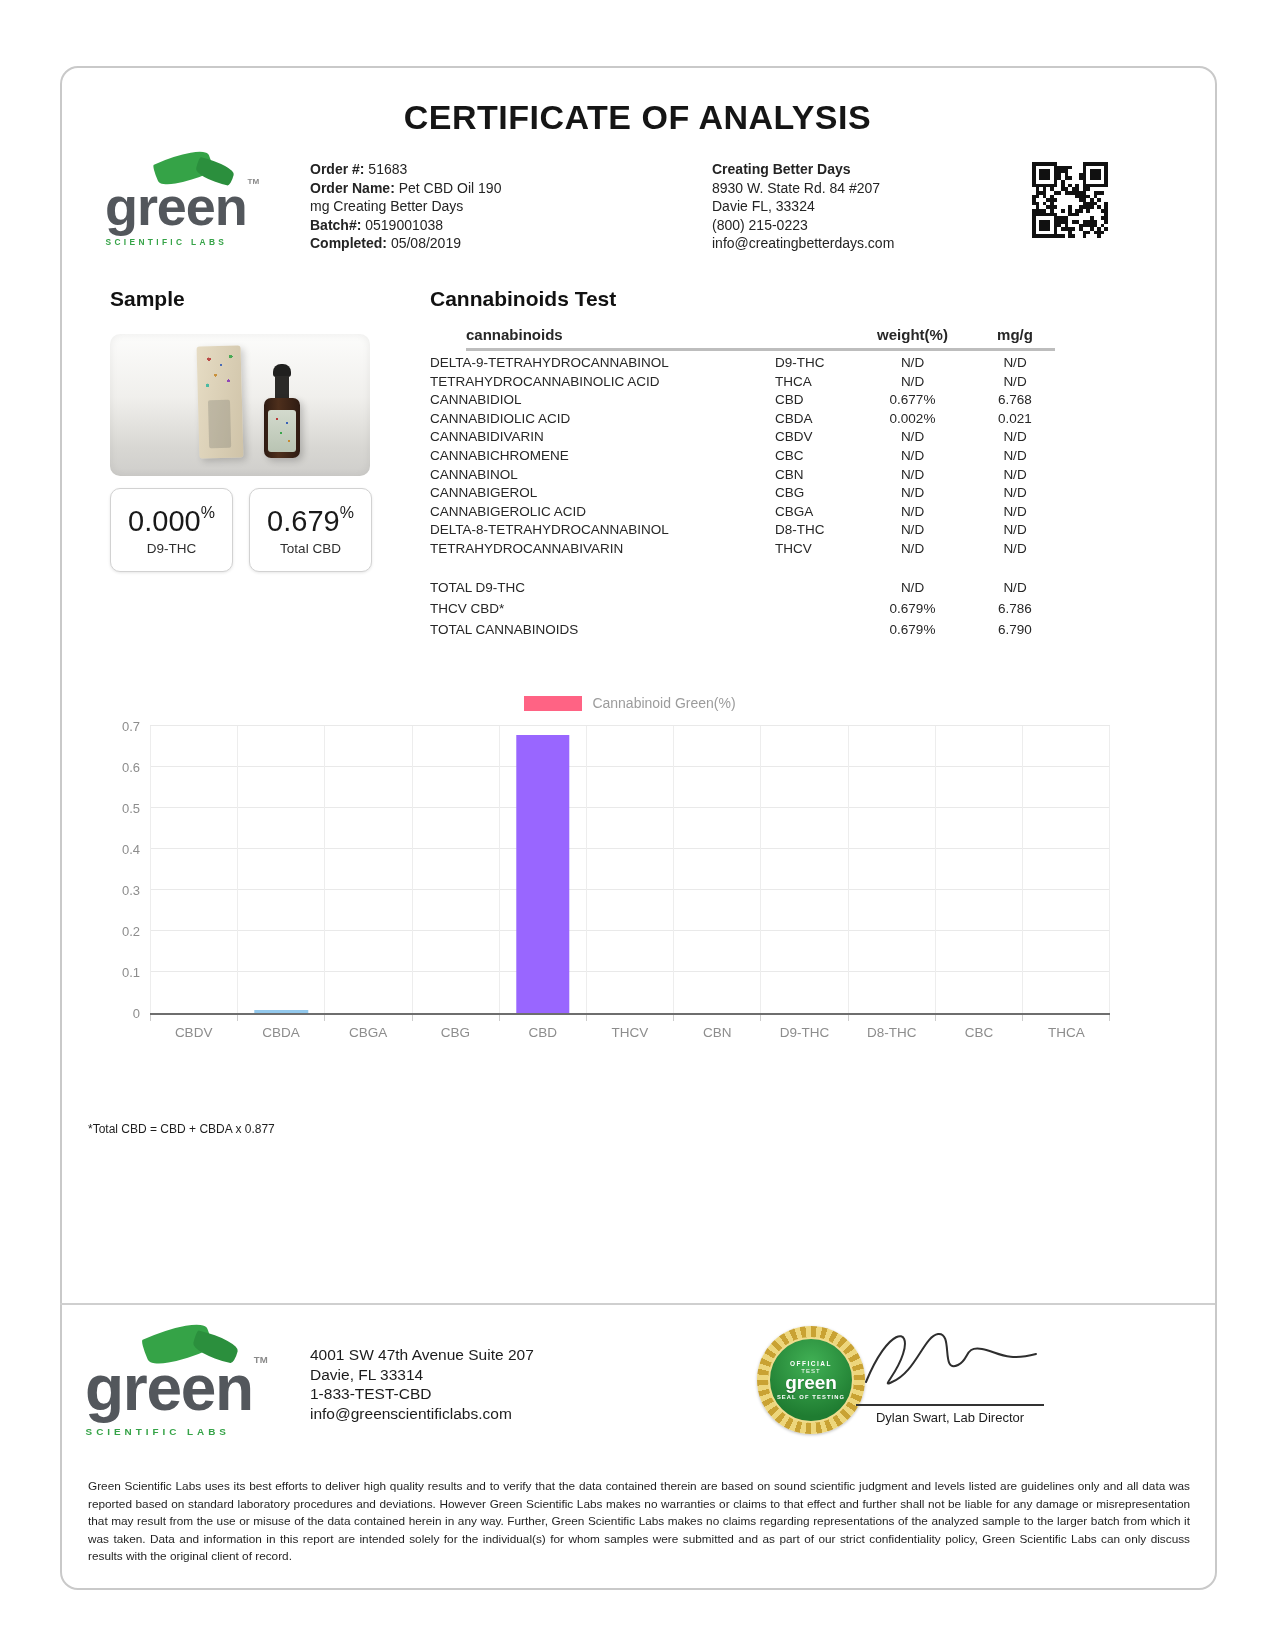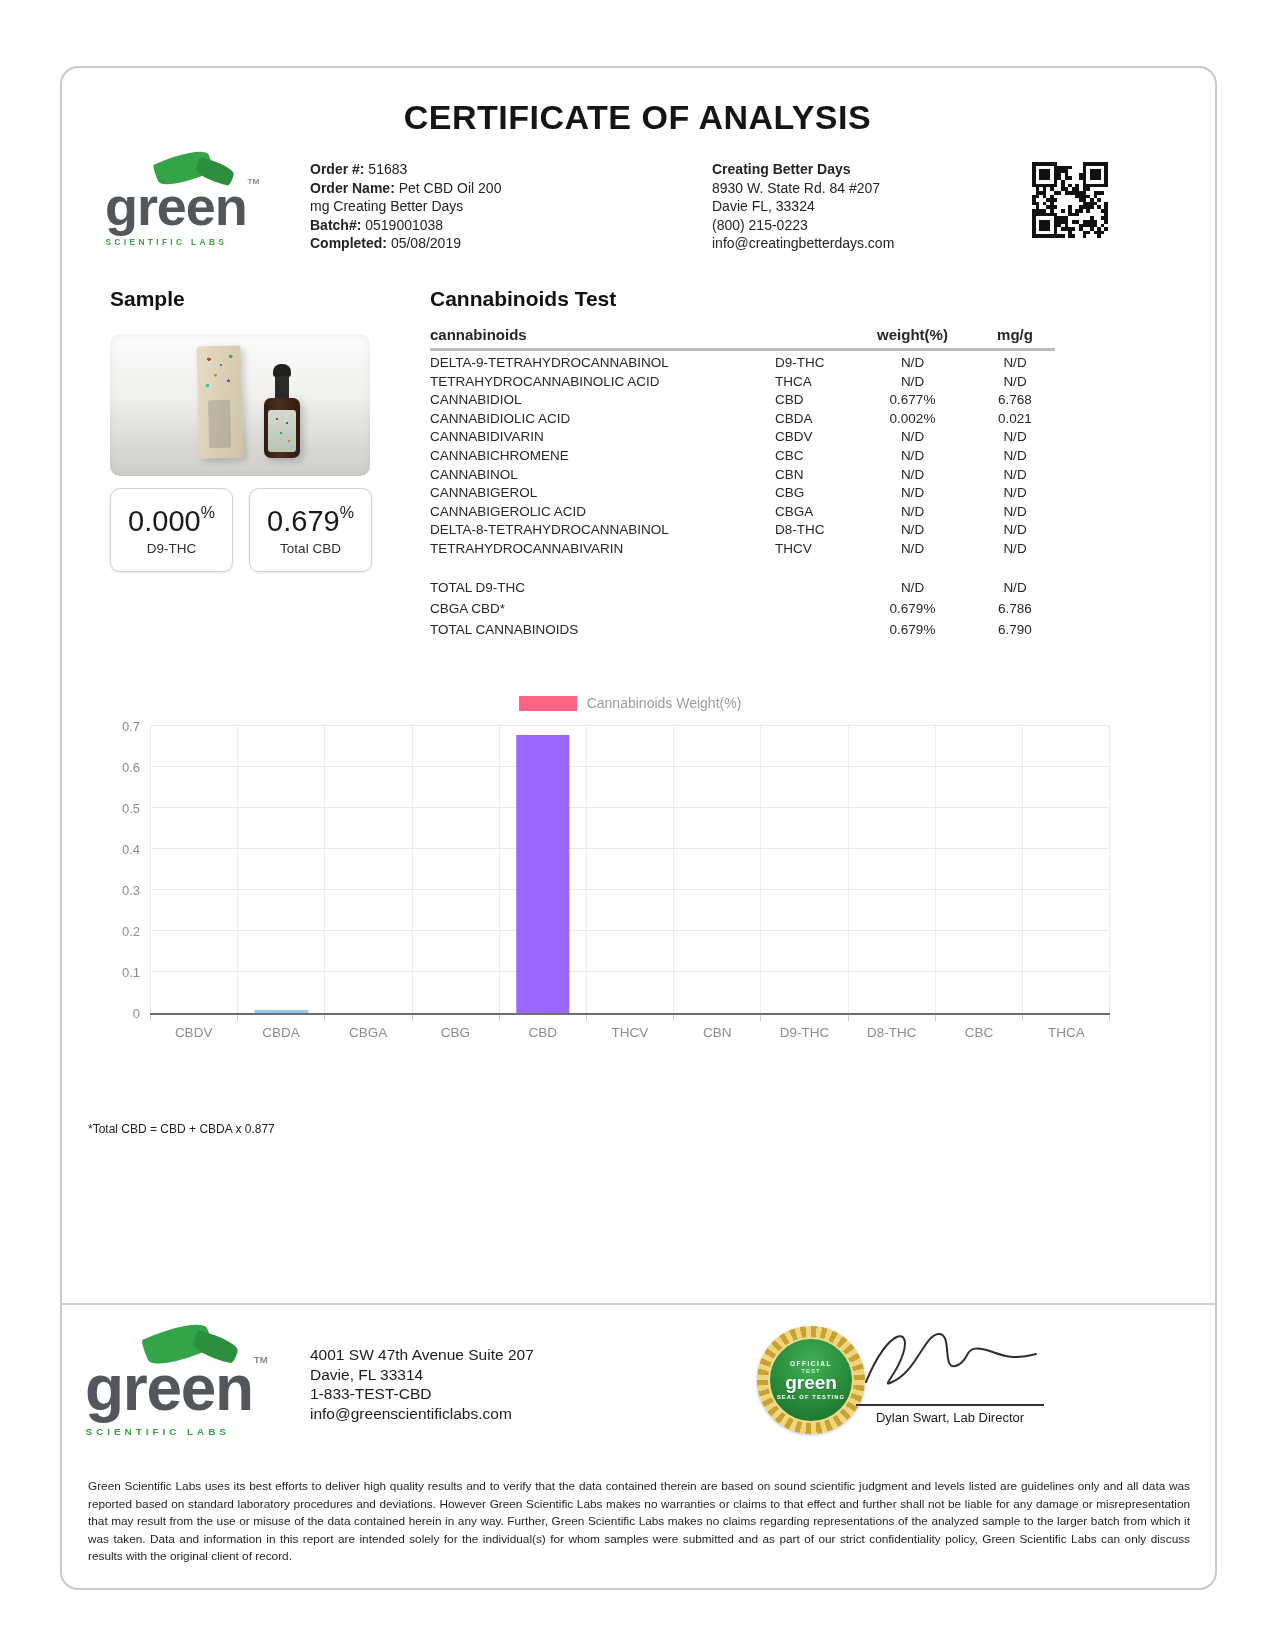--- a/index.html
+++ b/index.html
@@ -65,21 +65,21 @@
   .badges{position:absolute;left:110px;top:488px;width:262px;display:flex;gap:16px;}
   .badge{flex:1;height:82px;background:#fff;border:1px solid #d2d2d2;border-radius:10px;
          box-shadow:0 1px 3px rgba(0,0,0,.10);display:flex;flex-direction:column;align-items:center;justify-content:center;}
   .bval{font-size:29px;color:#191919;}
   .bval sup{font-size:16px;position:relative;top:-2px;}
   .blab{font-size:13.5px;color:#2f2f2f;margin-top:3px;}
 
   
   .table{position:absolute;left:430px;top:326px;width:625px;font-size:13.5px;color:#272727;}
   .thead,.trow{display:grid;grid-template-columns:1fr 75px 125px 80px;align-items:baseline;}
-  .thead{font-weight:700;font-size:15px;padding-bottom:5px;border-bottom:3px solid #bdbdbd;margin-bottom:3px;}
+  .thead{font-weight:700;font-size:15px;padding-bottom:5px;border-bottom:3px solid #bdbdbd;margin-bottom:3px;margin-left:36px;}
   .trow{line-height:18.6px;}
   .c-w,.c-m{text-align:center;}
   .totals{margin-top:18px;}
   .totrow{line-height:21px;}
   .b{font-weight:400;}
 
   
   .legend{position:absolute;left:150px;top:695px;width:960px;display:flex;align-items:center;justify-content:center;gap:10px;}
   .swatch{width:58px;height:15px;display:inline-block;}
   .ltext{font-size:14px;color:#9c9c9c;}
@@ -140,21 +140,21 @@
       <div class="leaf leaf2"></div>
       <span class="word">green</span><span class="tm">TM</span>
       <div class="tag">SCIENTIFIC LABS</div>
     </div>
   </div>
 
   <div class="orderinfo">
 
       <div class="oline"><b>Order #:</b> <span>51683</span></div>
 
-      <div class="oline"><b>Order Name:</b> <span>Pet CBD Oil 200</span></div>
+      <div class="oline"><b>Order Name:</b> <span>Pet CBD Oil 190</span></div>
 
       <div class="oline"> <span>mg Creating Better Days</span></div>
 
       <div class="oline"><b>Batch#:</b> <span>0519001038</span></div>
 
       <div class="oline"><b>Completed:</b> <span>05/08/2019</span></div>
     </div>
 
   <div class="clientinfo">
     <div class="cname">Creating Better Days</div>
@@ -526,38 +526,38 @@
     <div class="totals">
 
         <div class="trow totrow">
           <div class="c-name">TOTAL D9-THC</div>
           <div class="c-abbr"></div>
           <div class="c-w b">N/D</div>
           <div class="c-m b">N/D</div>
         </div>
 
         <div class="trow totrow">
-          <div class="c-name">CBGA CBD*</div>
+          <div class="c-name">THCV CBD*</div>
           <div class="c-abbr"></div>
           <div class="c-w b">0.679%</div>
           <div class="c-m b">6.786</div>
         </div>
 
         <div class="trow totrow">
           <div class="c-name">TOTAL CANNABINOIDS</div>
           <div class="c-abbr"></div>
           <div class="c-w b">0.679%</div>
           <div class="c-m b">6.790</div>
         </div>
       </div>
   </div>
 
   <div class="legend">
     <span class="swatch" style="background: rgb(255, 99, 132);"></span>
-    <span class="ltext">Cannabinoids Weight(%)</span>
+    <span class="ltext">Cannabinoid Green(%)</span>
   </div>
   <div class="yaxis" id="yaxis">
       <div class="ytick" style="bottom: 0%;">0</div>
       <div class="ytick" style="bottom: 14.2857%;">0.1</div>
       <div class="ytick" style="bottom: 28.5714%;">0.2</div>
       <div class="ytick" style="bottom: 42.8571%;">0.3</div>
       <div class="ytick" style="bottom: 57.1429%;">0.4</div>
       <div class="ytick" style="bottom: 71.4286%;">0.5</div>
       <div class="ytick" style="bottom: 85.7143%;">0.6</div>
       <div class="ytick" style="bottom: 100%;">0.7</div>

